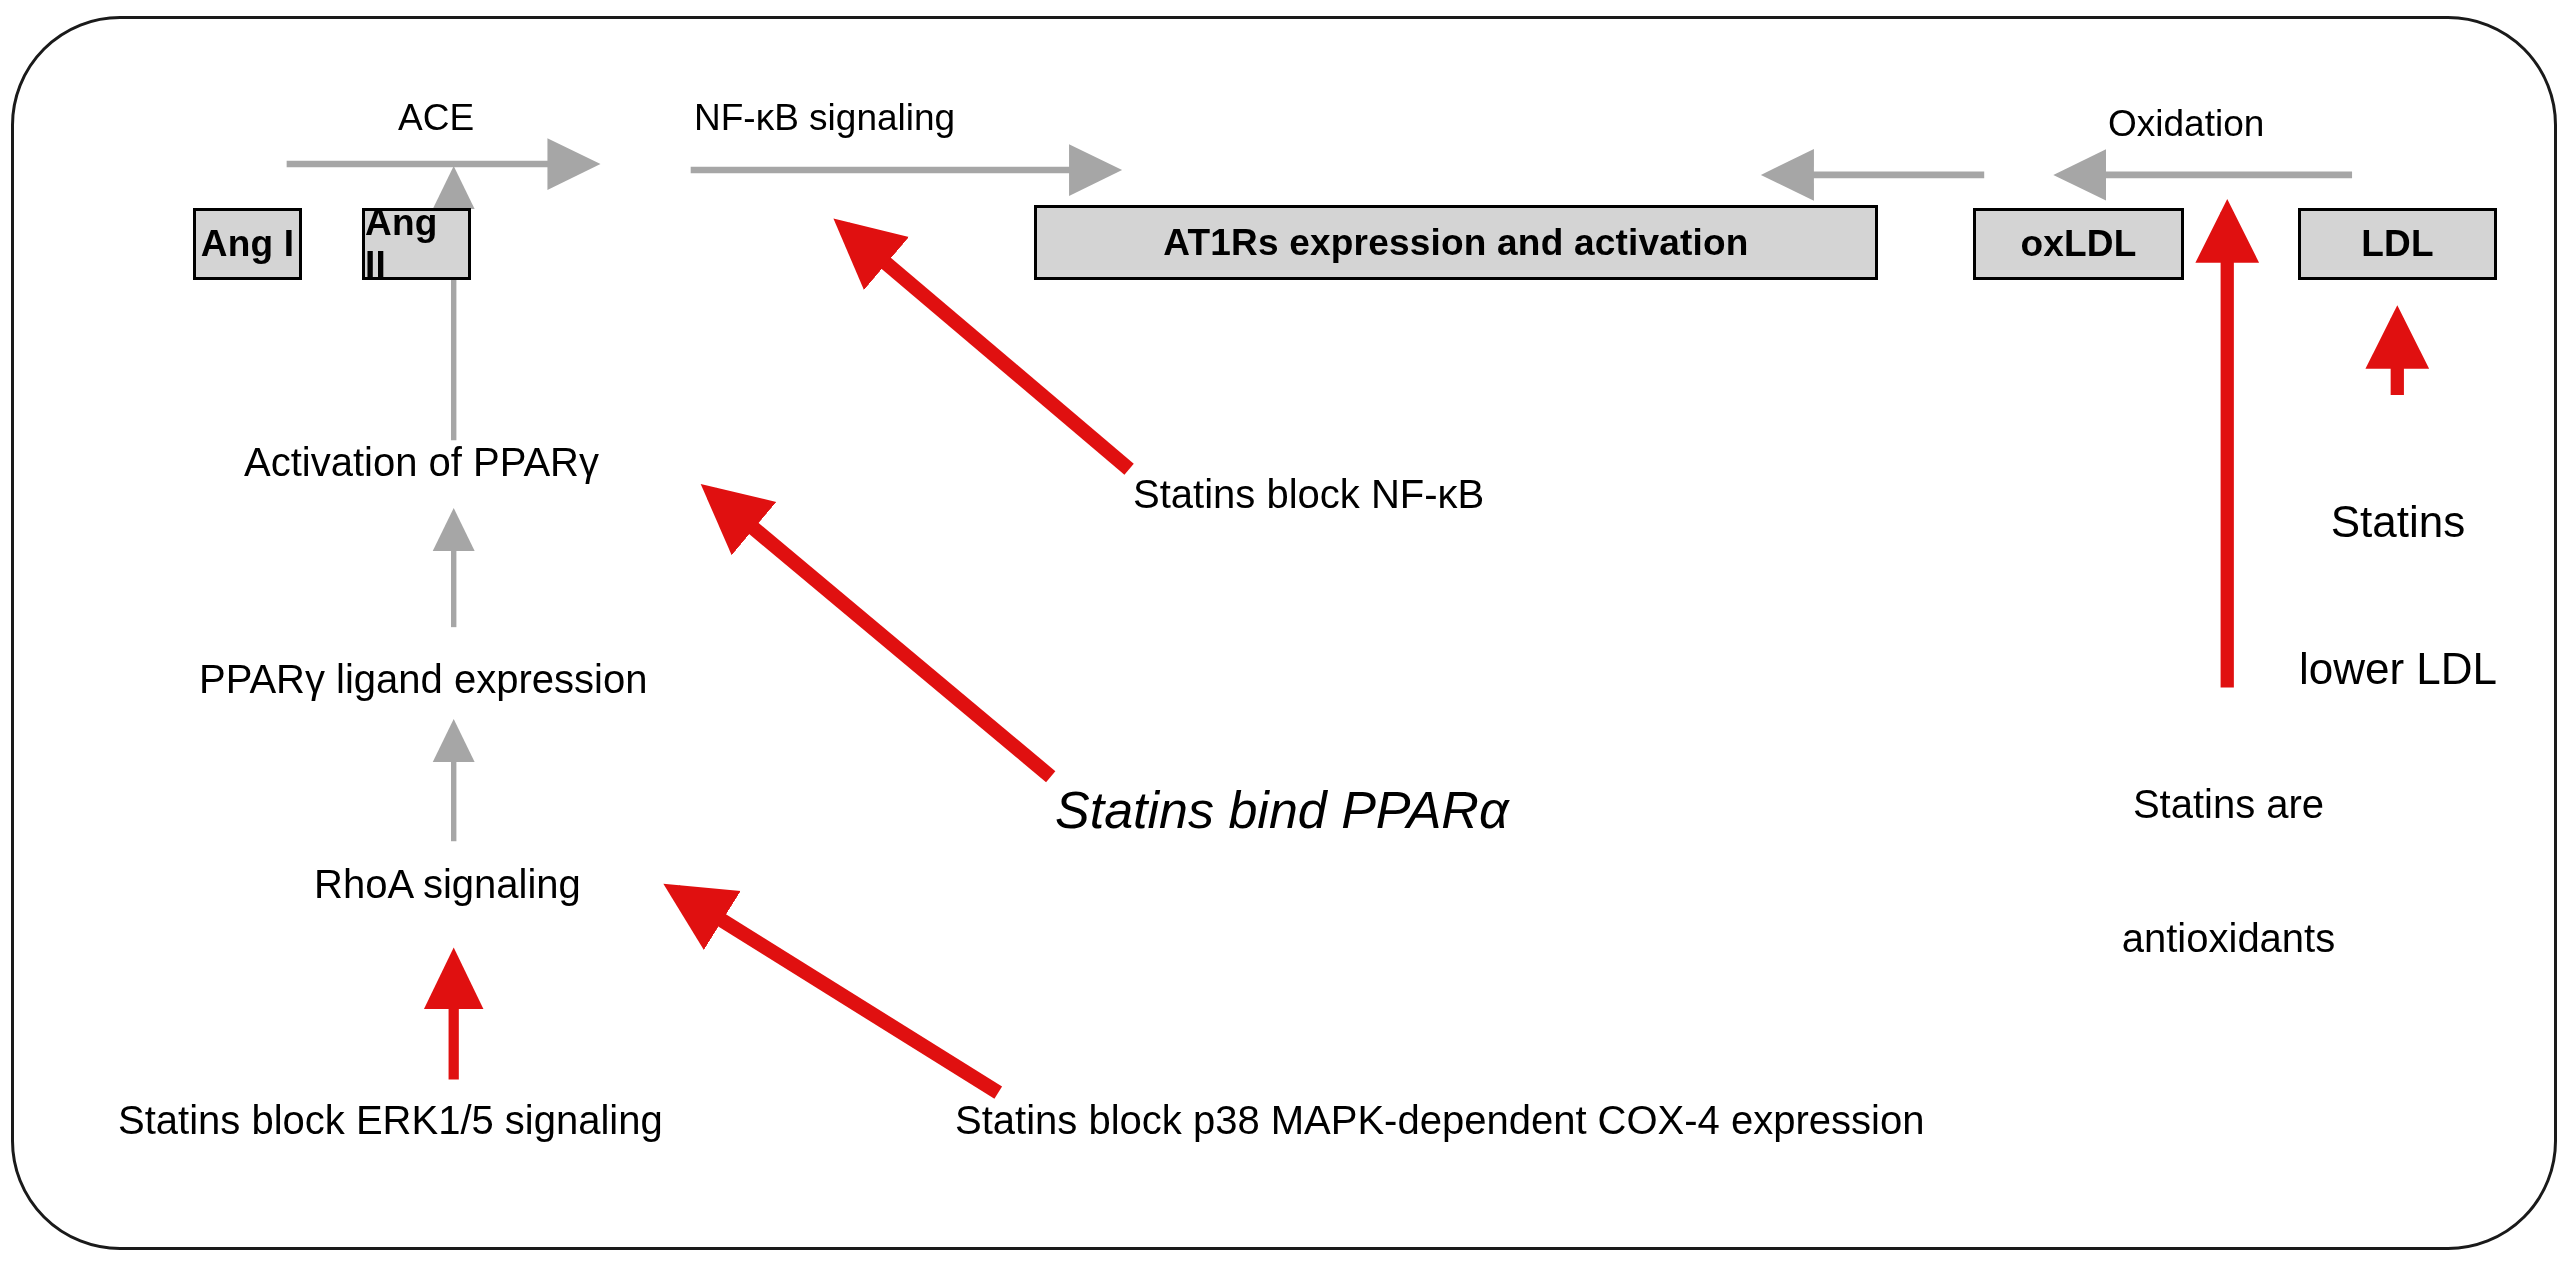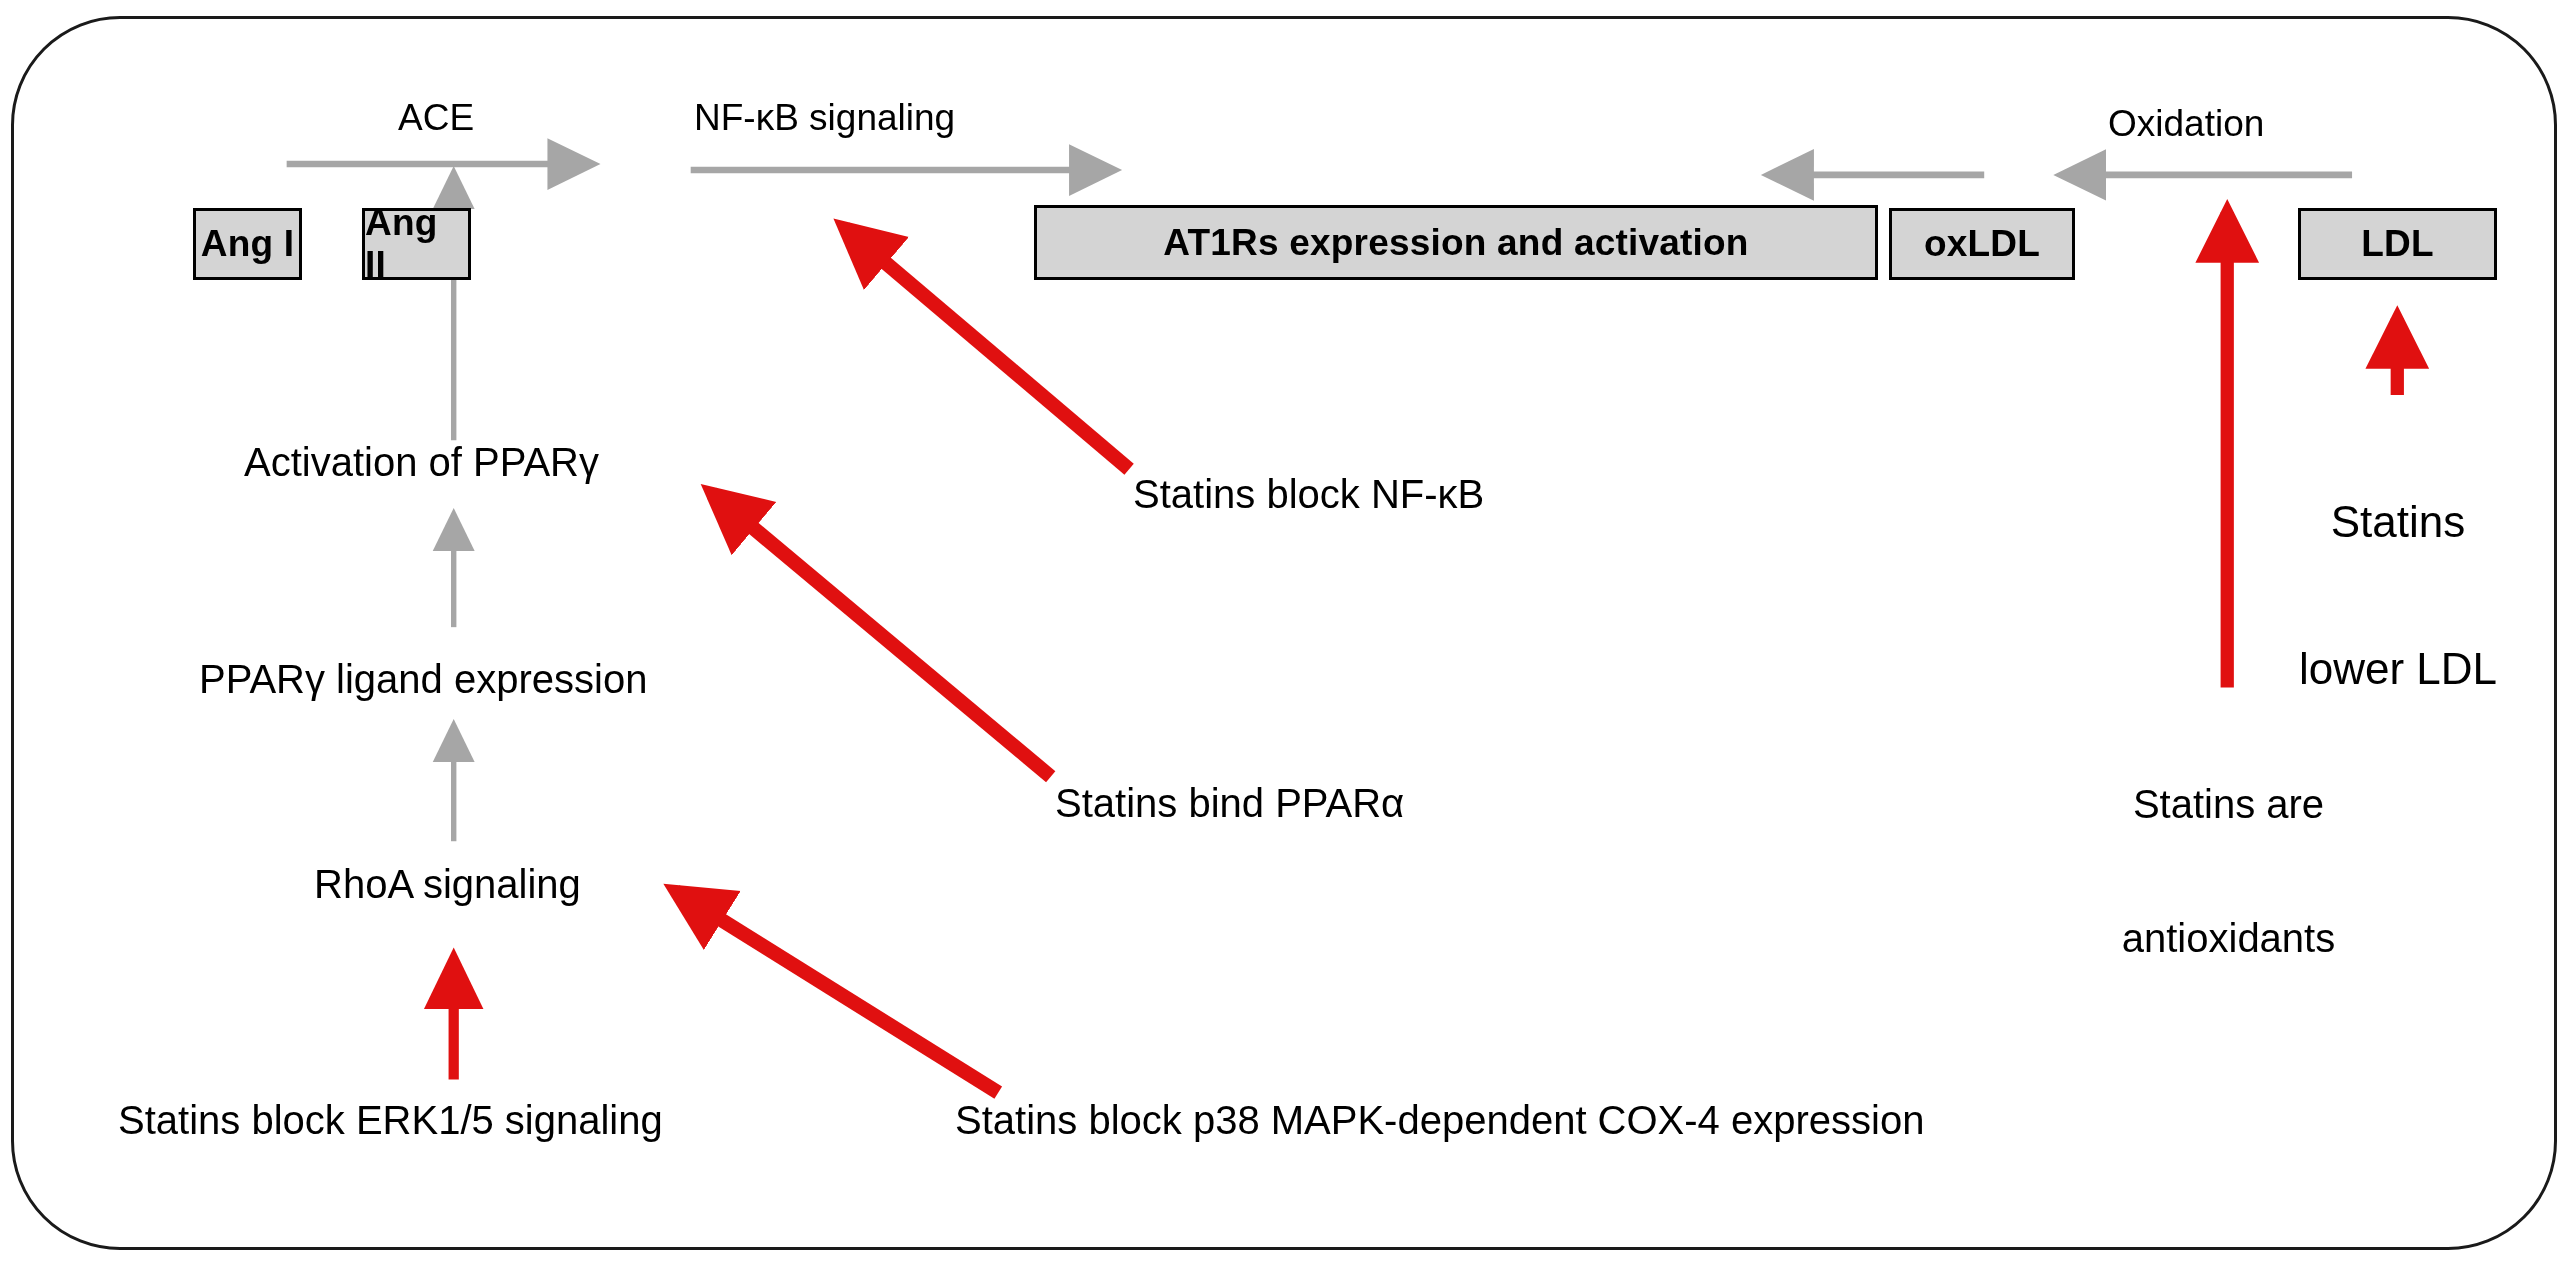--- a/index.html
+++ b/index.html
@@ -132,21 +132,21 @@
   </div>
 
   <div class="node-box" style="left:362px; top:208px; width:109px; height:72px; font-size:37px;">
     <span>Ang II</span>
   </div>
 
   <div class="node-box" style="left:1034px; top:205px; width:844px; height:75px; font-size:37px;justify-content:center;">
     <span>AT1Rs expression and activation</span>
   </div>
 
-  <div class="node-box" style="left:1889px; top:208px; width:186px; height:72px; font-size:37px;">
+  <div class="node-box" style="left:1973px; top:208px; width:211px; height:72px; font-size:37px;">
     <span>oxLDL</span>
   </div>
 
   <div class="node-box" style="left:2298px; top:208px; width:199px; height:72px; font-size:37px;">
     <span>LDL</span>
   </div>
 
   <div class="plain-label" style="left:398px; top:97px; font-size:37px;">ACE</div>
 
   <div class="plain-label" style="left:694px; top:97px; font-size:37px;">NF-κB signaling</div>
@@ -154,21 +154,21 @@
   <div class="plain-label" style="left:2108px; top:103px; font-size:37px;">Oxidation</div>
 
   <div class="plain-label" style="left:244px; top:440px; font-size:40px;">Activation of PPARγ</div>
 
   <div class="plain-label" style="left:199px; top:657px; font-size:40px;">PPARγ ligand expression</div>
 
   <div class="plain-label" style="left:314px; top:862px; font-size:40px;">RhoA signaling</div>
 
   <div class="plain-label" style="left:1133px; top:472px; font-size:40px;">Statins block NF-κB</div>
 
-  <div class="plain-label" style="left:1055px; top:781px; font-size:40px;">Statins bind PPARα</div>
+  <div class="plain-label" style="left:1055px; top:781px; font-size:52px;font-style:italic;">Statins bind PPARα</div>
 
   <div class="plain-label" style="left:118px; top:1098px; font-size:40px;">Statins block ERK1/5 signaling</div>
 
   <div class="plain-label" style="left:955px; top:1098px; font-size:40px;">Statins block p38 MAPK-dependent COX-4 expression</div>
 
   <div class="plain-label center" style="left:2093px; top:692px; width:271px; font-size:40px;">
     <div>Statins are</div>
     <div>antioxidants</div>
   </div>
 

